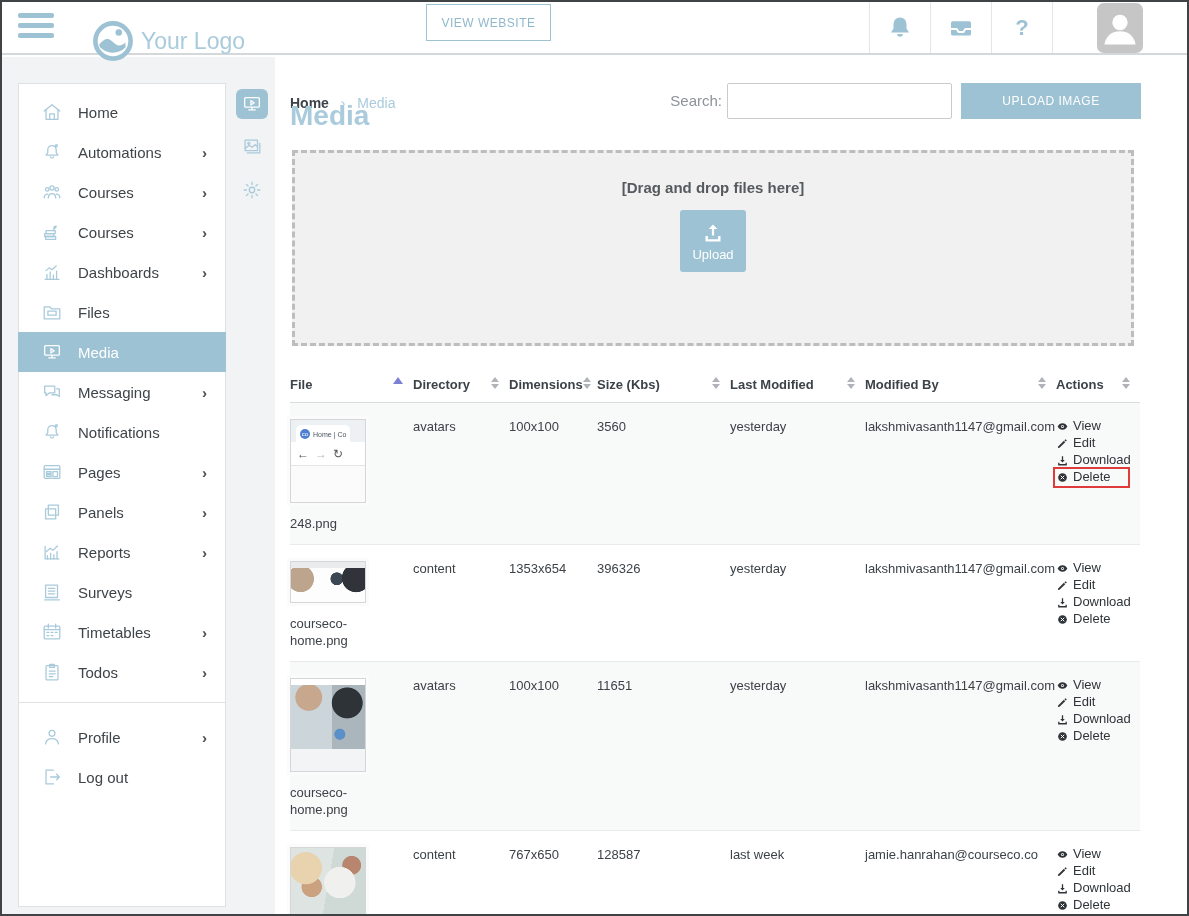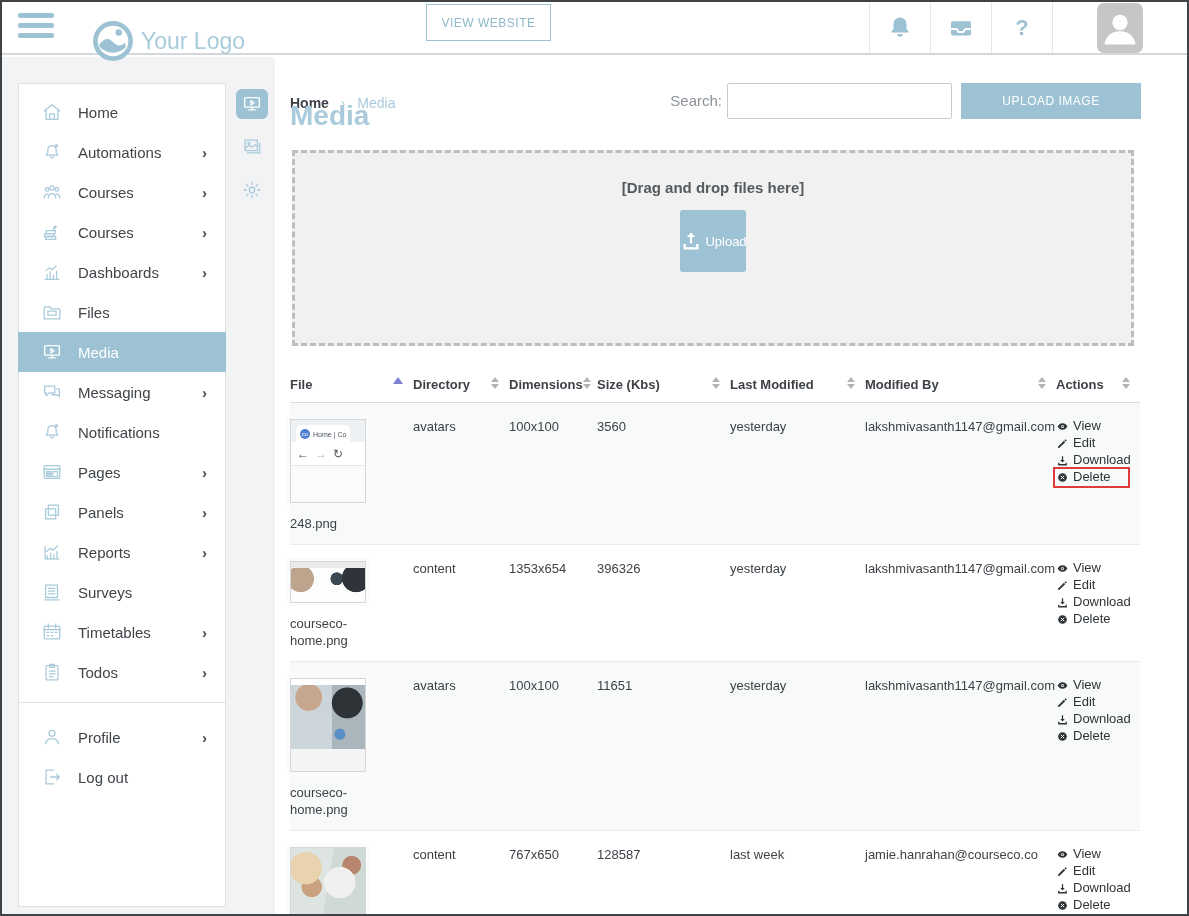--- a/index.html
+++ b/index.html
@@ -54,21 +54,21 @@
   .crumb-cur { color:#a9cbdc; cursor:pointer; }
   .page-title { position:absolute; left:15px; top:43px; font-size:28px; font-weight:bold; color:#a9cbdc; }
   .search-label { position:absolute; left:352px; top:35px; width:95px; text-align:right; color:#8d9398; font-size:15px; }
   .search-input { position:absolute; left:452px; top:26px; width:225px; height:36px; border:1px solid #c9cccf; border-radius:2px; padding:0 8px; font-size:14px; font-family:"Liberation Sans",sans-serif; }
   .upload-image-btn { position:absolute; left:686px; top:26px; width:180px; height:36px; background:#9cc2d3; color:#fff; border:none; font-size:12px; letter-spacing:.5px; cursor:pointer; font-family:"Liberation Sans",sans-serif; }
 
   
   .dropzone { position:absolute; left:17px; top:93px; width:842px; height:196px; background:#f1f1f1; border:3px dashed #bdbdbd; text-align:center; }
   .dz-line1 { margin-top:26px; font-size:15px; font-weight:bold; color:#555a5e; }
   .dz-line2 { margin-top:13px; font-size:15px; color:#c9c9c9; }
-  .dz-btn { margin-top:14px; width:66px; height:62px; background:#9cc2d3; border:none; border-radius:3px; color:#fff; font-size:13px; cursor:pointer; display:inline-flex; flex-direction:row; align-items:center; justify-content:center; gap:2px; font-family:"Liberation Sans",sans-serif; }
+  .dz-btn { margin-top:14px; width:66px; height:62px; background:#9cc2d3; border:none; border-radius:3px; color:#fff; font-size:13px; cursor:pointer; display:inline-flex; flex-direction:column; align-items:center; justify-content:center; gap:2px; font-family:"Liberation Sans",sans-serif; }
 
   
   .media-table { position:absolute; left:15px; top:310px; width:850px; }
   .t-head { display:flex; height:36px; align-items:center; border-bottom:1px solid #dadcde; }
   .t-col { display:flex; align-items:flex-start; justify-content:space-between; padding-right:10px; font-size:13px; font-weight:bold; color:#3d4248; }
   .t-col .cl { cursor:pointer; }
   .sorts { display:flex; flex-direction:column; gap:2px; cursor:pointer; }
   .tri-up { width:0; height:0; border-left:4px solid transparent; border-right:4px solid transparent; border-bottom:5px solid #b0b4b9; }
   .tri-dn { width:0; height:0; border-left:4px solid transparent; border-right:4px solid transparent; border-top:5px solid #b0b4b9; }
   .tri-asc { width:0; height:0; border-left:5px solid transparent; border-right:5px solid transparent; border-bottom:7px solid #7b80d4; }

